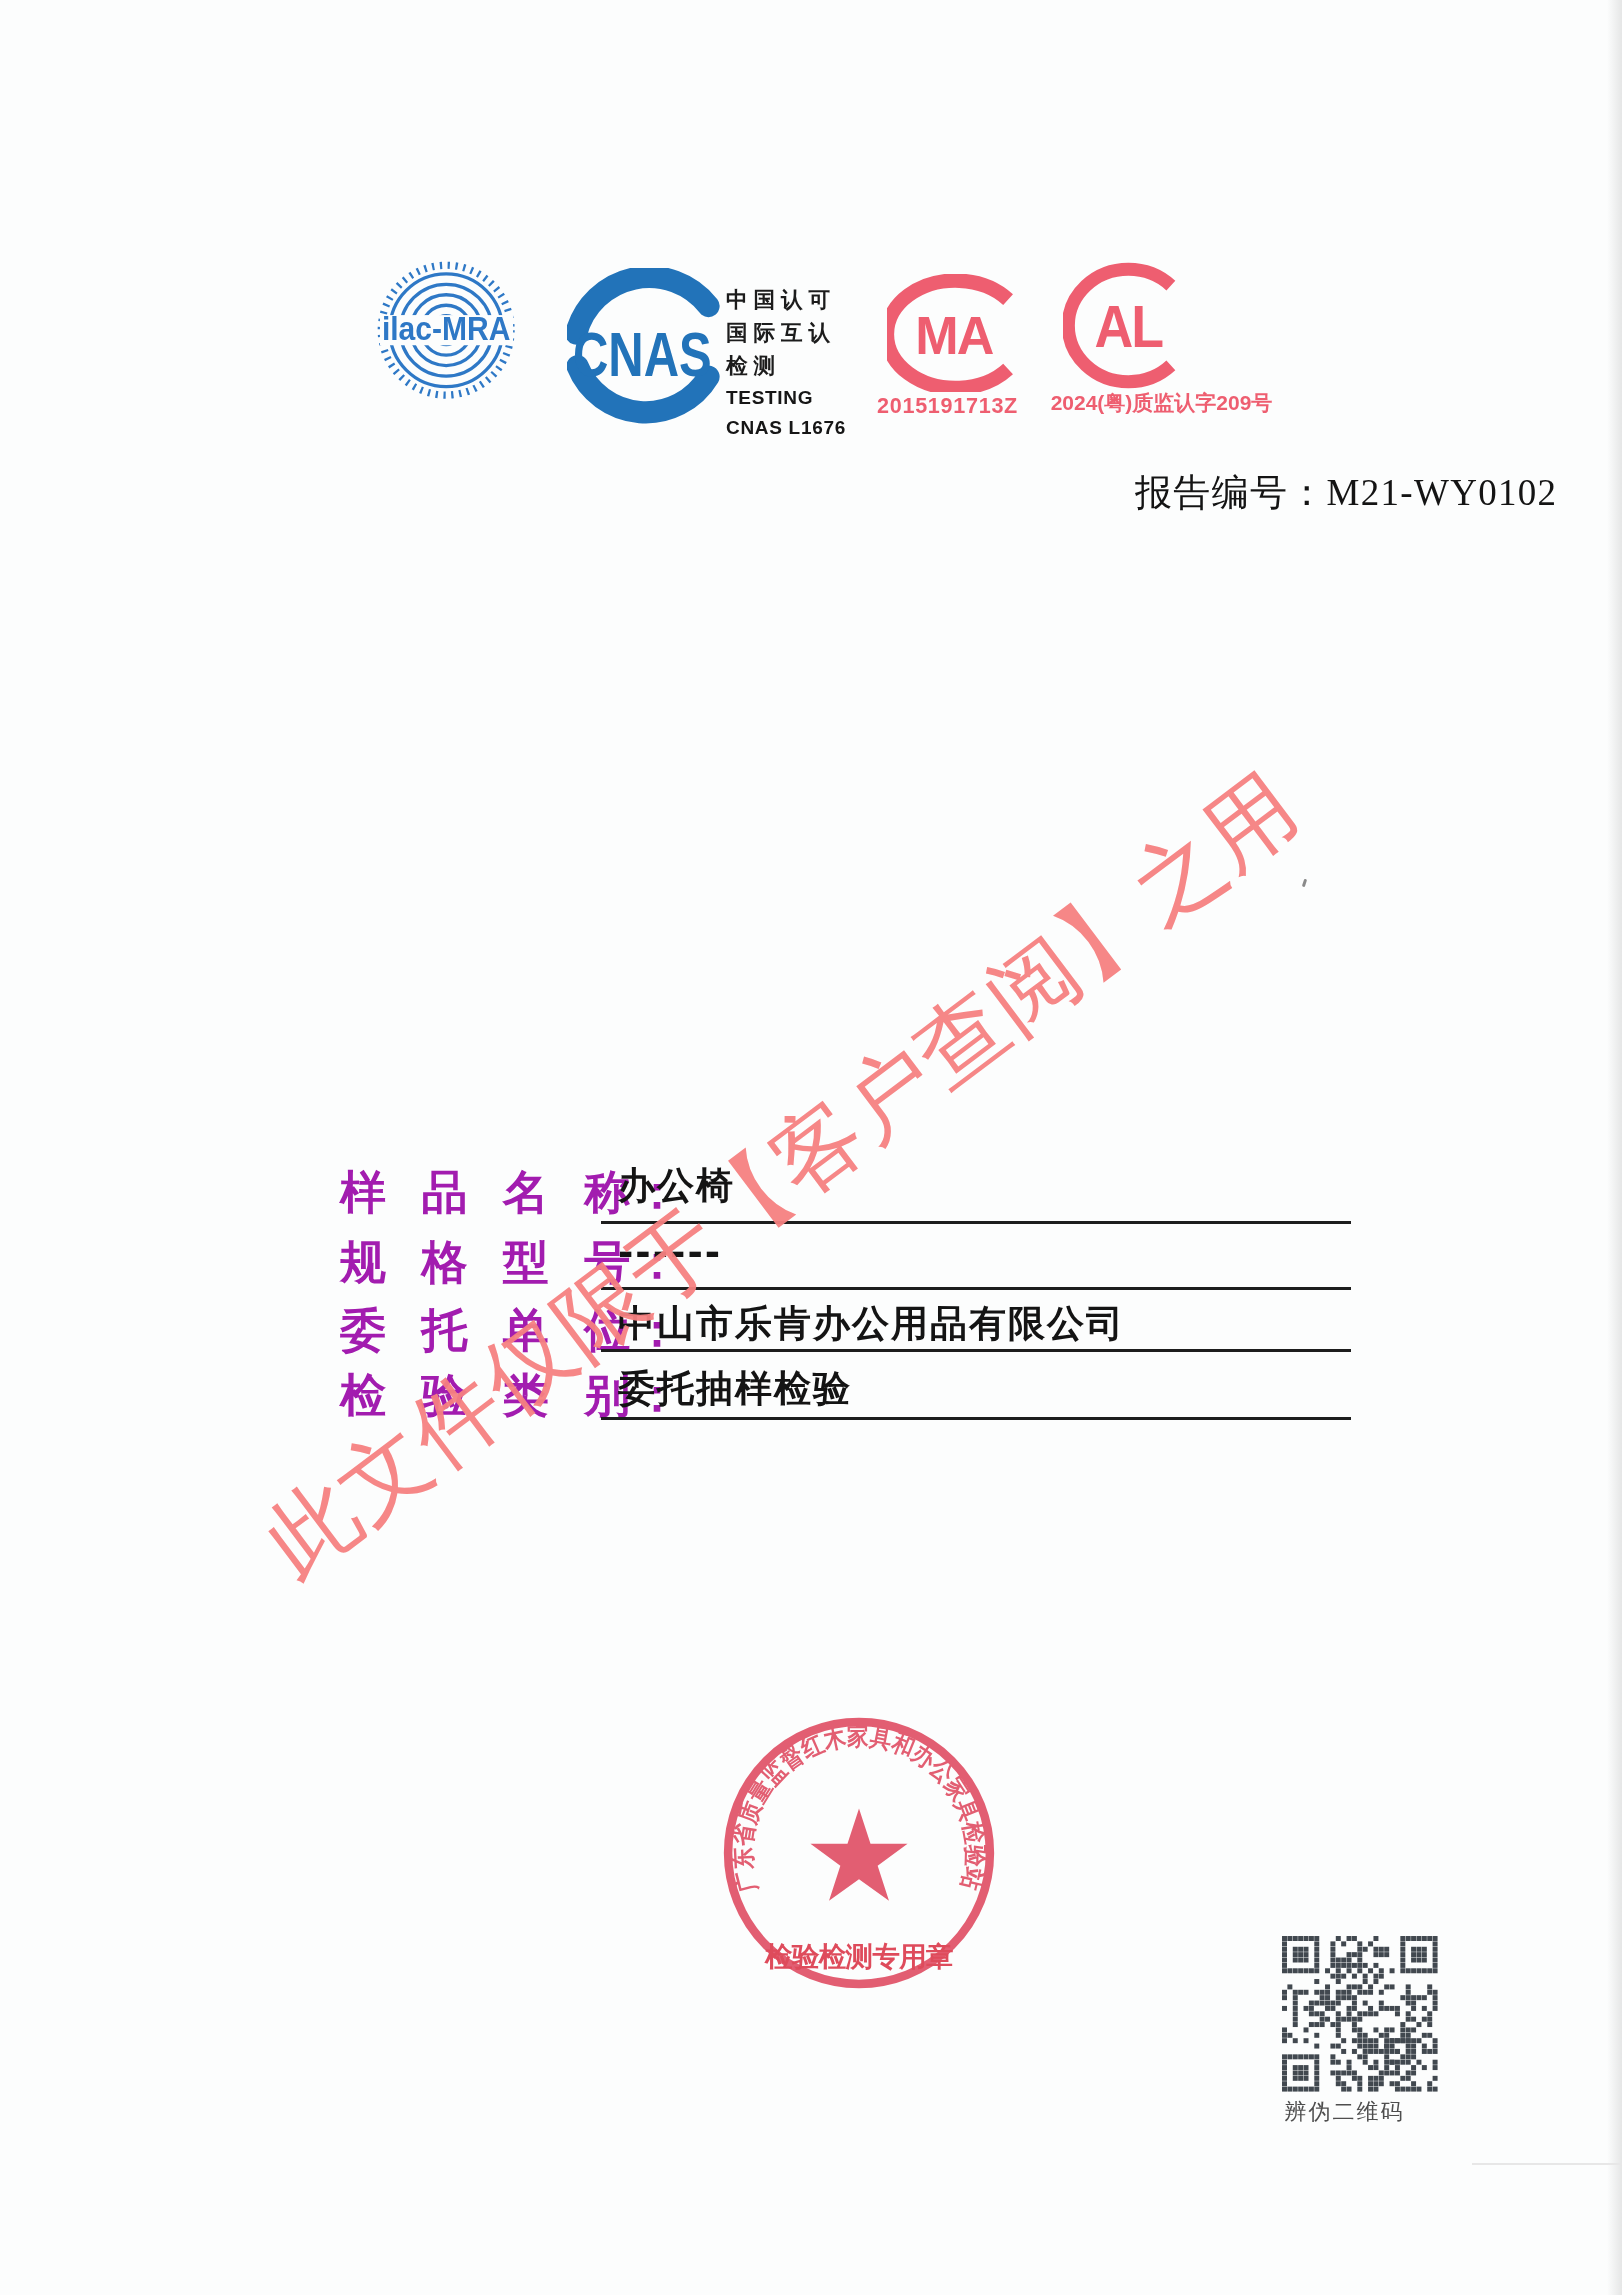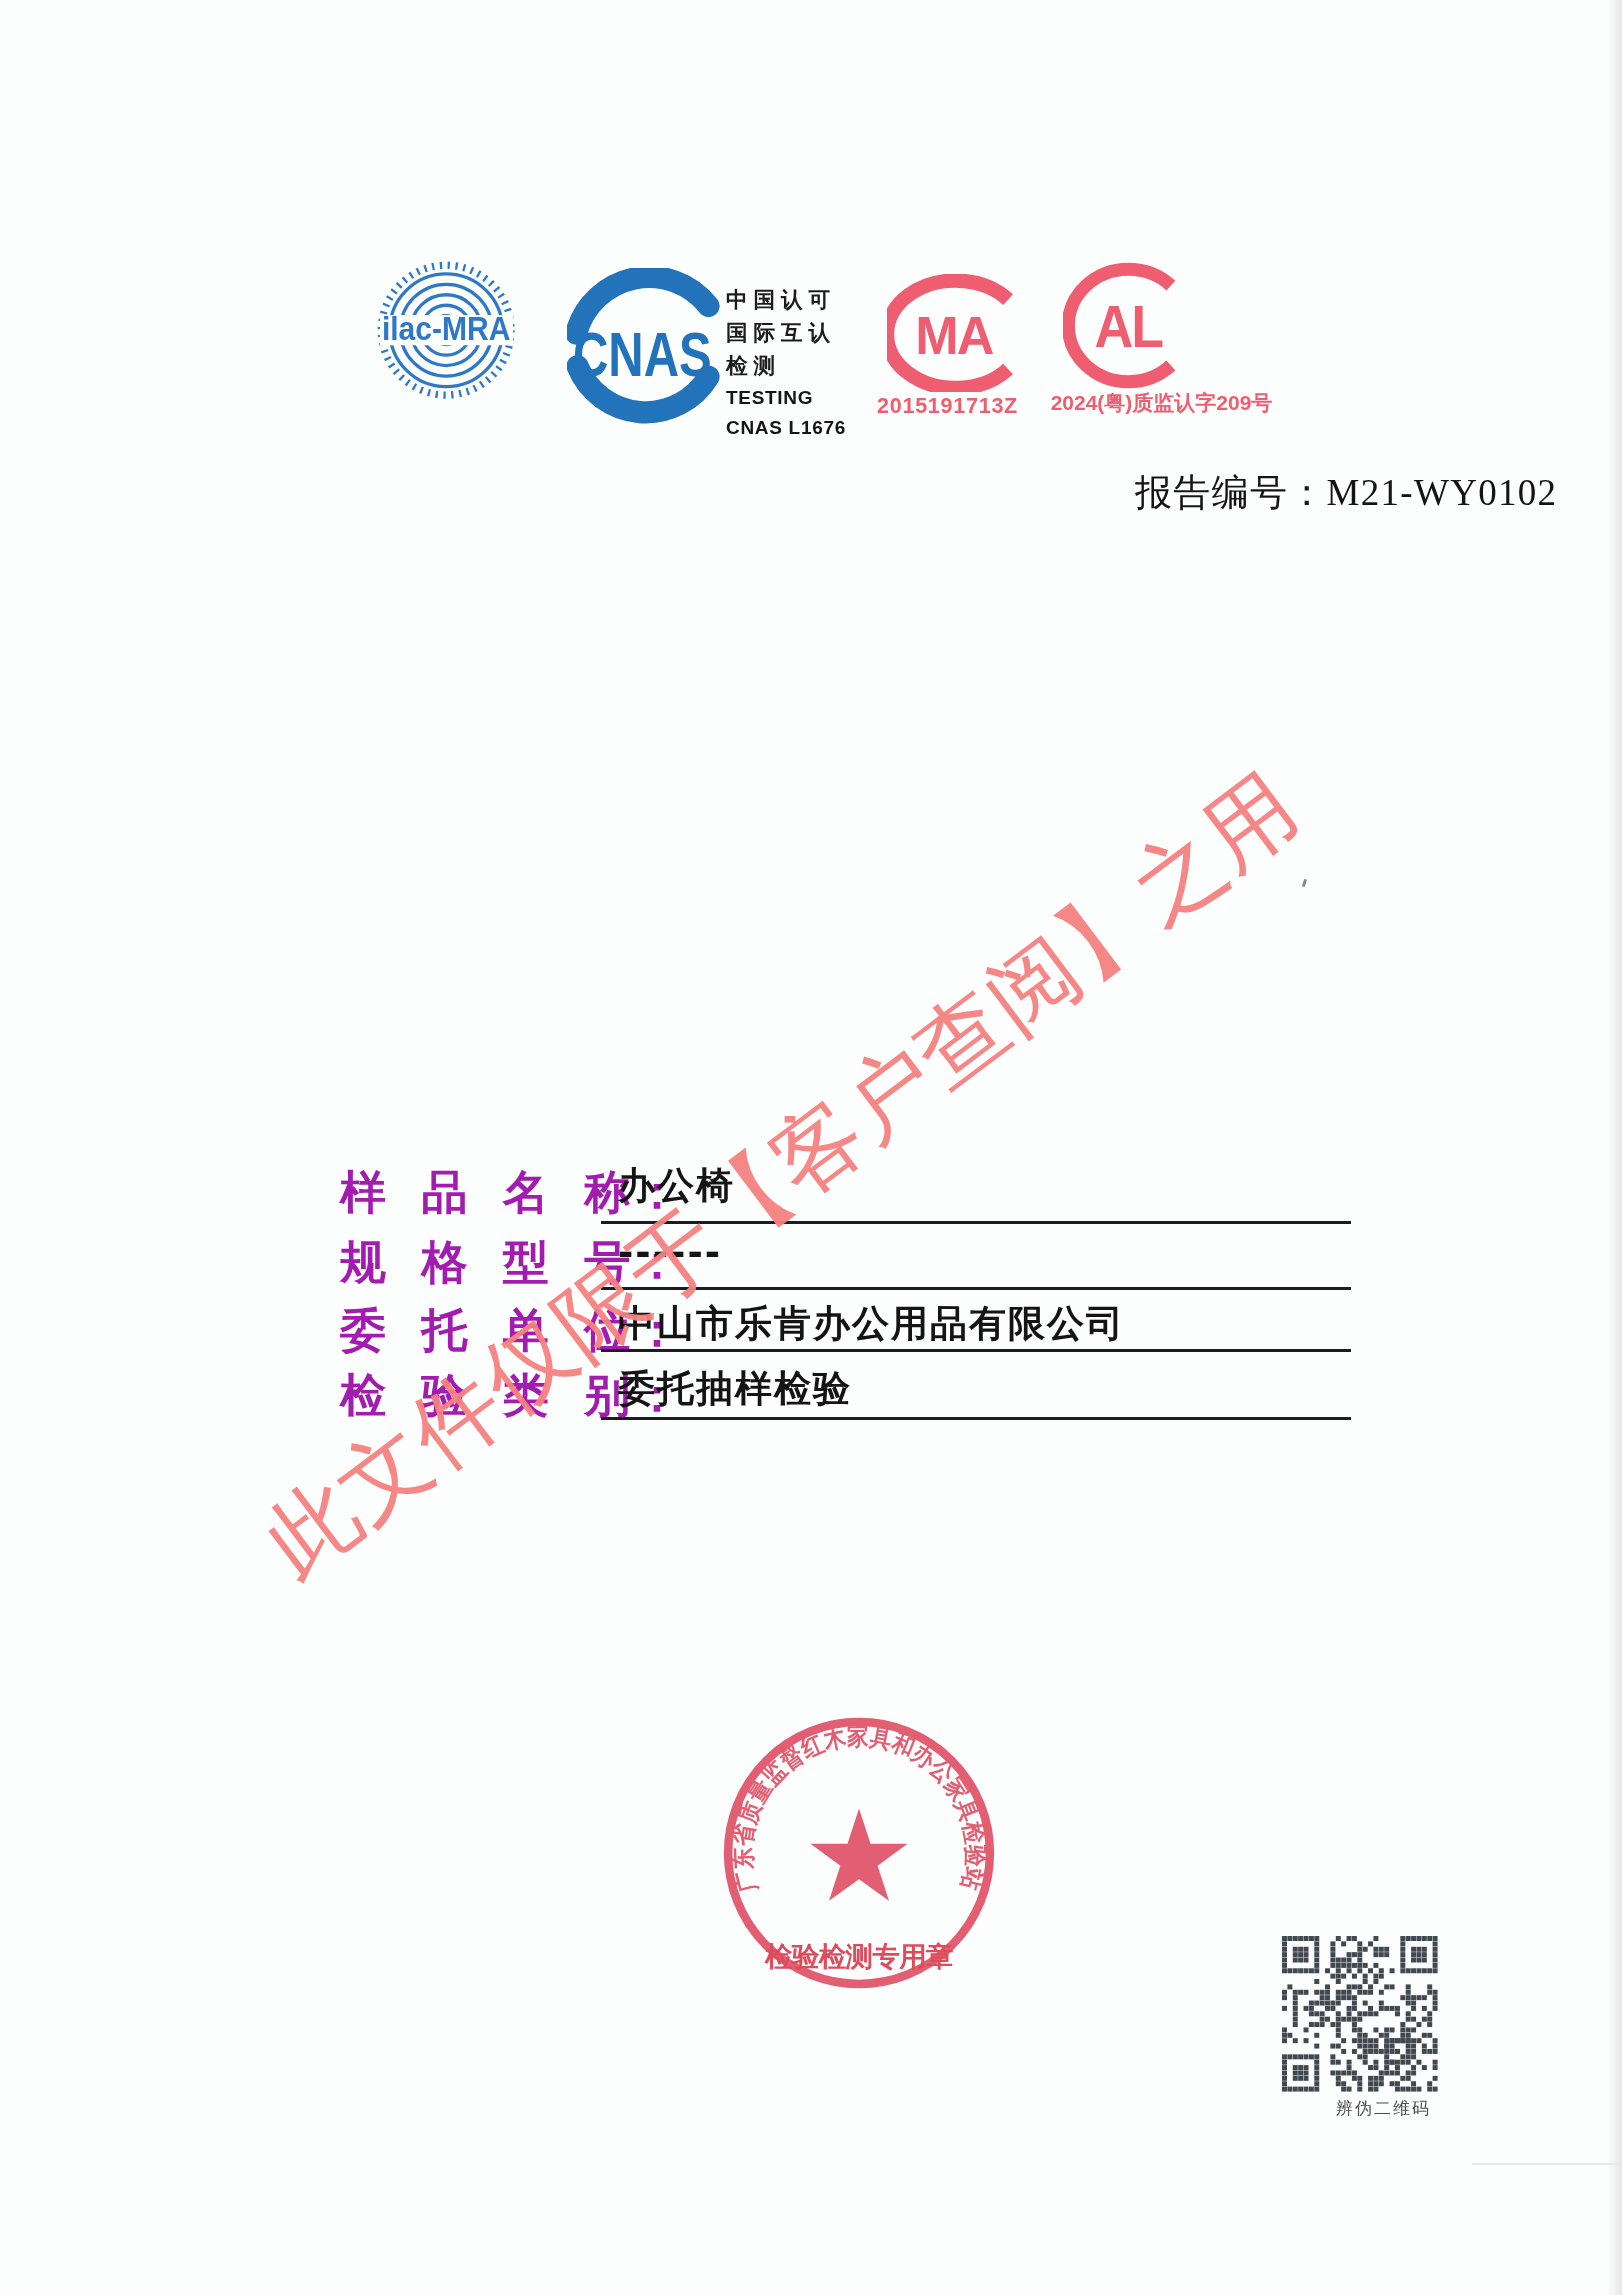--- a/index.html
+++ b/index.html
@@ -41,22 +41,22 @@
     font-size:37px; font-weight:700; color:#141414; letter-spacing:2px; }
   .field-line { position:absolute; left:601px; width:750px; height:2.6px; background:#1d1d1d; }
   
   .agency-row { position:absolute; left:335px; top:1902px; white-space:nowrap;
     font-size:37px; font-weight:700; color:#0d0d0d; z-index:1; }
   
   .seal { position:absolute; left:715px; top:1709px; width:288px; height:288px;
     mix-blend-mode:multiply; opacity:.94; z-index:2; }
   
   .qr-box { position:absolute; left:1280px; top:1934px; width:160px; height:160px; z-index:2; }
-  .qr-caption { position:absolute; left:1297px; top:2097px; width:173px; text-align:center;
-    font-size:17px; color:#4e4e4e; letter-spacing:2px; }
+  .qr-caption { position:absolute; left:1258px; top:2097px; width:173px; text-align:center;
+    font-size:22px; color:#4e4e4e; letter-spacing:2px; }
   
   .scan-edge-right { position:absolute; right:0; top:0; bottom:0; width:15.7px;
     background:linear-gradient(to right, rgba(130,130,130,0), rgba(130,130,130,.20)); }
   .scan-streak { position:absolute; left:1472px; top:2163px; width:151px; height:2px; background:#e7e7e7; }
   .scan-dot { position:absolute; left:1303px; top:879px; width:3.3px; height:7.9px; background:#8a8a8a;
     transform:rotate(18deg); border-radius:1.3px; }
 </style>
 </head>
 <body>
 

